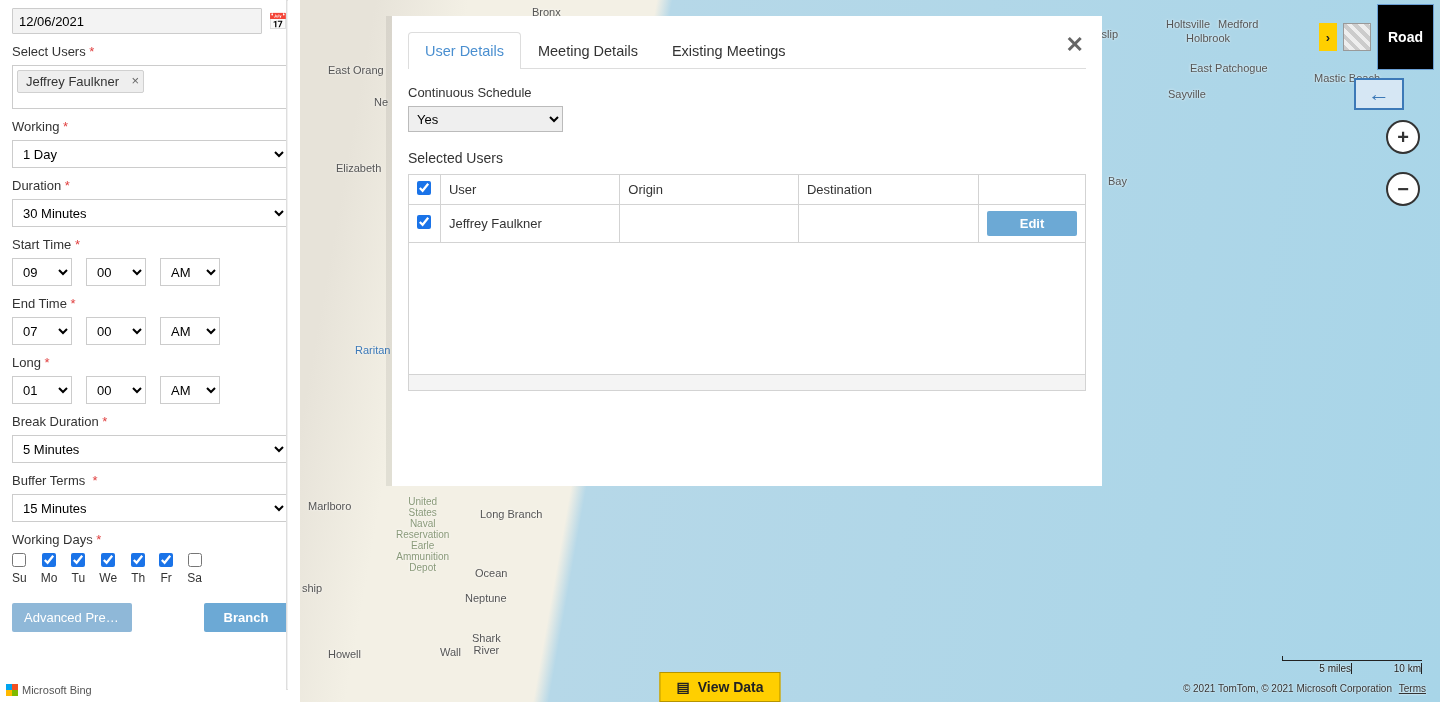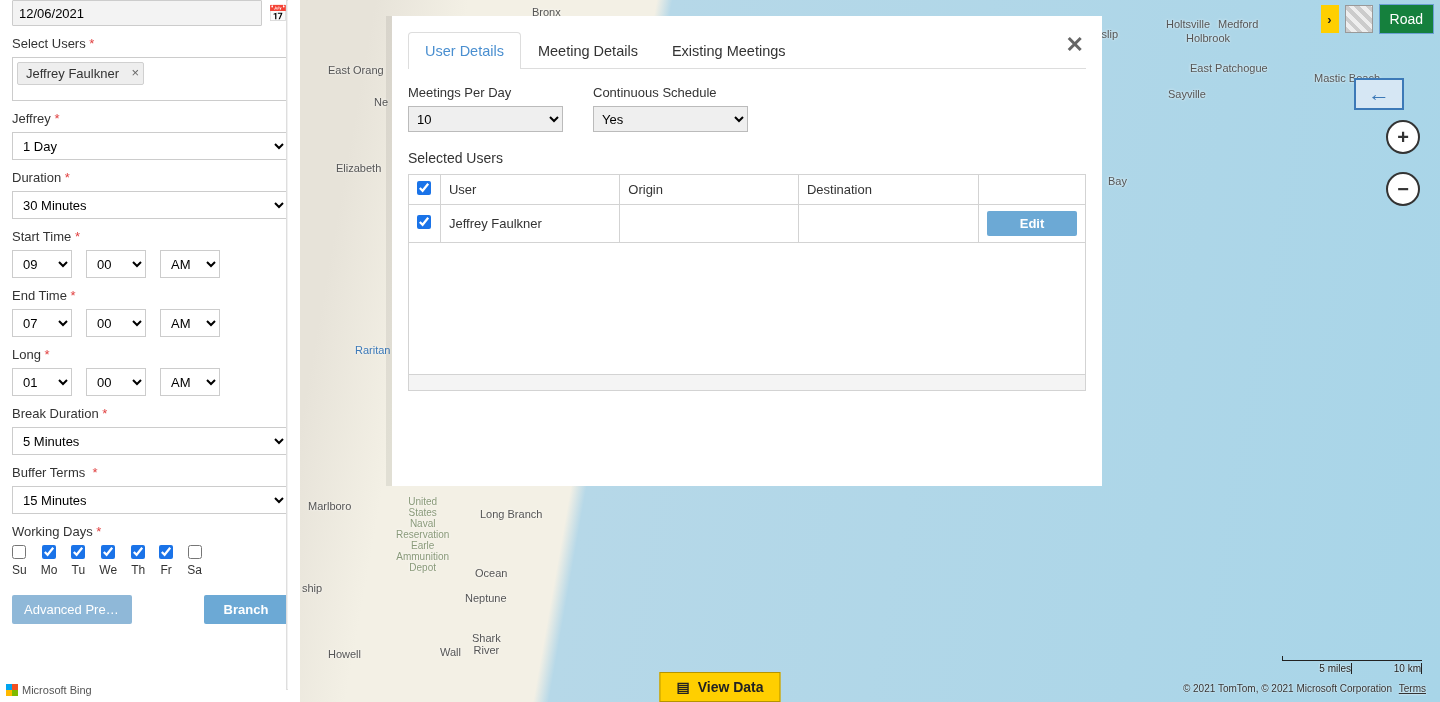--- a/index.html
+++ b/index.html
@@ -36,21 +36,21 @@
     padding: 0 12px 12px 12px;
     display: flex;
     flex-direction: column;
   }
   .sidebar .scroll {
     flex: 1;
     overflow: hidden;
     position:relative;
   }
   .date-row {
-    display:flex; align-items:center; gap:6px; margin-top:0px;
+    display:flex; align-items:center; gap:6px; margin-top:8px;
   }
   .date-input {
     flex:1;
     border:1px solid #ccc; background:#f3f3f3; padding:4px 6px; font-size:13px;
     height:26px;
     border-radius:1px;
   }
   .cal-icon { font-size:16px; color:#555; }
   .lbl { font-size:13px; color:#333; margin-top:10px; margin-bottom:6px; display:block;}
   .req { color:#e04040; }
@@ -144,22 +144,22 @@
   }
   .table-footer{
     height:16px; border:1px solid #d3d3d3; border-top:none; background:#f4f4f4;
   }
 
   
   .map-ctl {
     position:absolute; top:4px; right:6px; display:flex; align-items:center; gap:6px;
   }
   .road-btn{
-    background:#15803d; color:#fff; font-size:14px; font-weight:400;
-    padding:6px 10px; border:1px solid #6b9fd4; cursor:pointer;
+    background:#000000; color:#fff; font-size:14px; font-weight:700;
+    padding:24px 10px; border:1px solid #6b9fd4; cursor:pointer;
   }
   .aerial-thumb{
     width:28px; height:28px; background:
       repeating-linear-gradient(45deg,#ccc 0 4px,#eee 4px 8px);
     border:1px solid #999;
   }
   .chev-box{
     width:18px; height:28px; background:#ffcf00;
     display:flex; align-items:center; justify-content:center;
     font-weight:bold; color:#222; cursor:pointer;
@@ -246,21 +246,21 @@
     </div>
 
     <span class="lbl"><span>Select Users</span> <span class="req">*</span></span>
     <div class="chip-box">
       <div class="chip">
         <span>Jeffrey Faulkner</span>
         <span class="x">×</span>
       </div>
     </div>
 
-    <span class="lbl"><span>Jeffrey</span> <span class="req">*</span></span>
+    <span class="lbl"><span>Working</span> <span class="req">*</span></span>
     <select class="sel"><option>1 Day</option></select>
 
     <span class="lbl"><span>Duration</span> <span class="req">*</span></span>
     <select class="sel"><option>30 Minutes</option></select>
 
     <span class="lbl"><span>Start Time</span> <span class="req">*</span></span>
     <div class="time-row">
       <select class="sel"><option>09</option></select>
       <select class="sel"><option>00</option></select>
       <select class="sel"><option>AM</option></select>
@@ -333,24 +333,20 @@
 
 <div class="modal">
   <div class="tabs">
     <div class="tab active">User Details</div>
     <div class="tab">Meeting Details</div>
     <div class="tab">Existing Meetings</div>
     <div class="closex">✕</div>
   </div>
 
   <div class="form-row">
-    <div class="form-col" style="width:155px;">
-      <span class="lbl2">Meetings Per Day</span>
-      <select class="sel2"><option>10</option></select>
-    </div>
     <div class="form-col" style="width:155px;">
       <span class="lbl2">Continuous Schedule</span>
       <select class="sel2"><option>Yes</option></select>
     </div>
   </div>
 
   <span class="sec-label">Selected Users</span>
 
   <table class="users">
     <thead>

